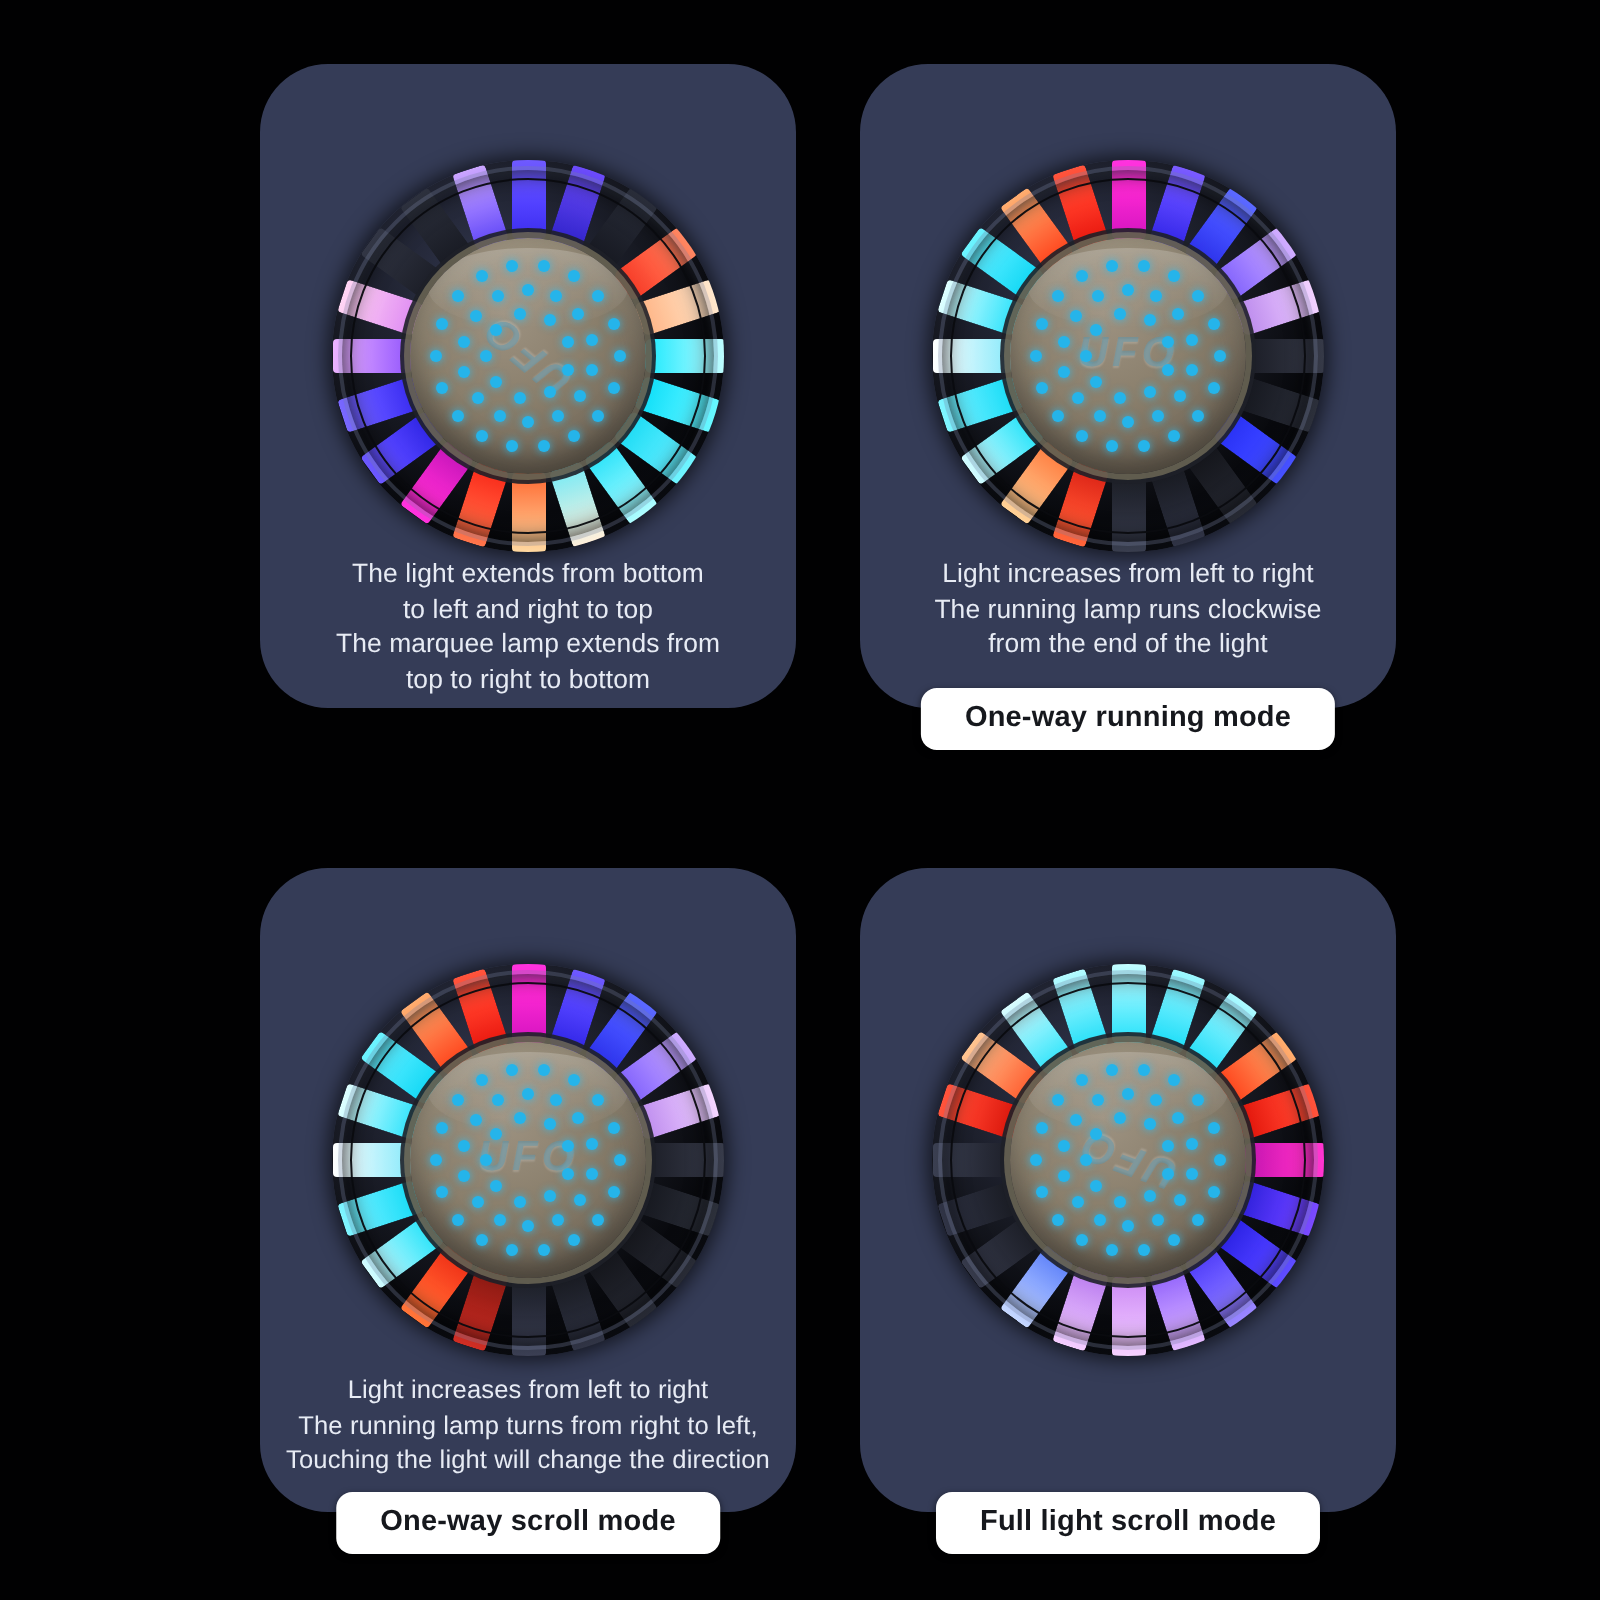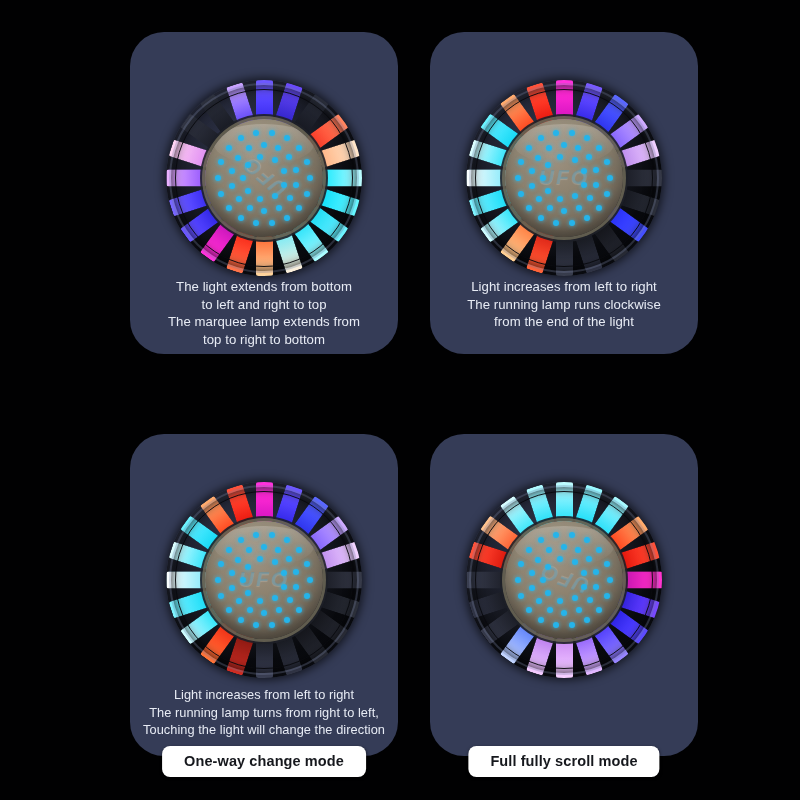--- a/index.html
+++ b/index.html
@@ -436,20 +436,21 @@
                 <span class="dot" style="left: 78.7335px; top: 51.8176px;"></span>
               </div>
             </div>
             <div class="bezel"></div>
             <div class="bezel2"></div>
           </div>
         </div>
         <div class="desc">Light increases from left to right
 The running lamp runs clockwise
 from the end of the light</div>
+        <div class="pill">One-way running mode</div>
       </div>
       <div class="card c2">
         <div class="lamp-wrap">
           <div class="lamp">
             <div class="segs">
               <div class="seg" style="transform: rotate(0deg);">
                 <i style="background: linear-gradient(rgb(255, 59, 208) 0%, rgb(192, 26, 176) 100%); box-shadow: rgb(192, 26, 176) 0px 0px 6px; filter: saturate(1.15);"></i>
               </div>
               <div class="seg" style="transform: rotate(18deg);">
                 <i style="background: linear-gradient(rgb(111, 92, 255) 0%, rgb(46, 37, 204) 100%); box-shadow: rgb(46, 37, 204) 0px 0px 6px; filter: saturate(1.15);"></i>
@@ -555,21 +556,21 @@
                 <span class="dot" style="left: 78.7335px; top: 51.8176px;"></span>
               </div>
             </div>
             <div class="bezel"></div>
             <div class="bezel2"></div>
           </div>
         </div>
         <div class="desc">Light increases from left to right
 The running lamp turns from right to left,
 Touching the light will change the direction</div>
-        <div class="pill">One-way change mode</div>
+        <div class="pill">One-way scroll mode</div>
       </div>
       <div class="card c3">
         <div class="lamp-wrap">
           <div class="lamp">
             <div class="segs">
               <div class="seg" style="transform: rotate(0deg);">
                 <i style="background: linear-gradient(rgb(201, 251, 255) 0%, rgb(53, 220, 242) 100%); box-shadow: rgb(53, 220, 242) 0px 0px 6px; filter: saturate(1.15);"></i>
               </div>
               <div class="seg" style="transform: rotate(18deg);">
                 <i style="background: linear-gradient(rgb(168, 246, 255) 0%, rgb(40, 214, 238) 100%); box-shadow: rgb(40, 214, 238) 0px 0px 6px; filter: saturate(1.15);"></i>
@@ -672,16 +673,16 @@
                 <span class="dot" style="left: 42.9131px; top: 45.5015px;"></span>
                 <span class="dot" style="left: 55.3534px; top: 38.319px;"></span>
                 <span class="dot" style="left: 69.5px; top: 40.8135px;"></span>
                 <span class="dot" style="left: 78.7335px; top: 51.8176px;"></span>
               </div>
             </div>
             <div class="bezel"></div>
             <div class="bezel2"></div>
           </div>
         </div>
-        <div class="pill">Full fully scroll mode</div>
+        <div class="pill">Full light scroll mode</div>
       </div>
     </div>
 </div>
 
 </body></html>

